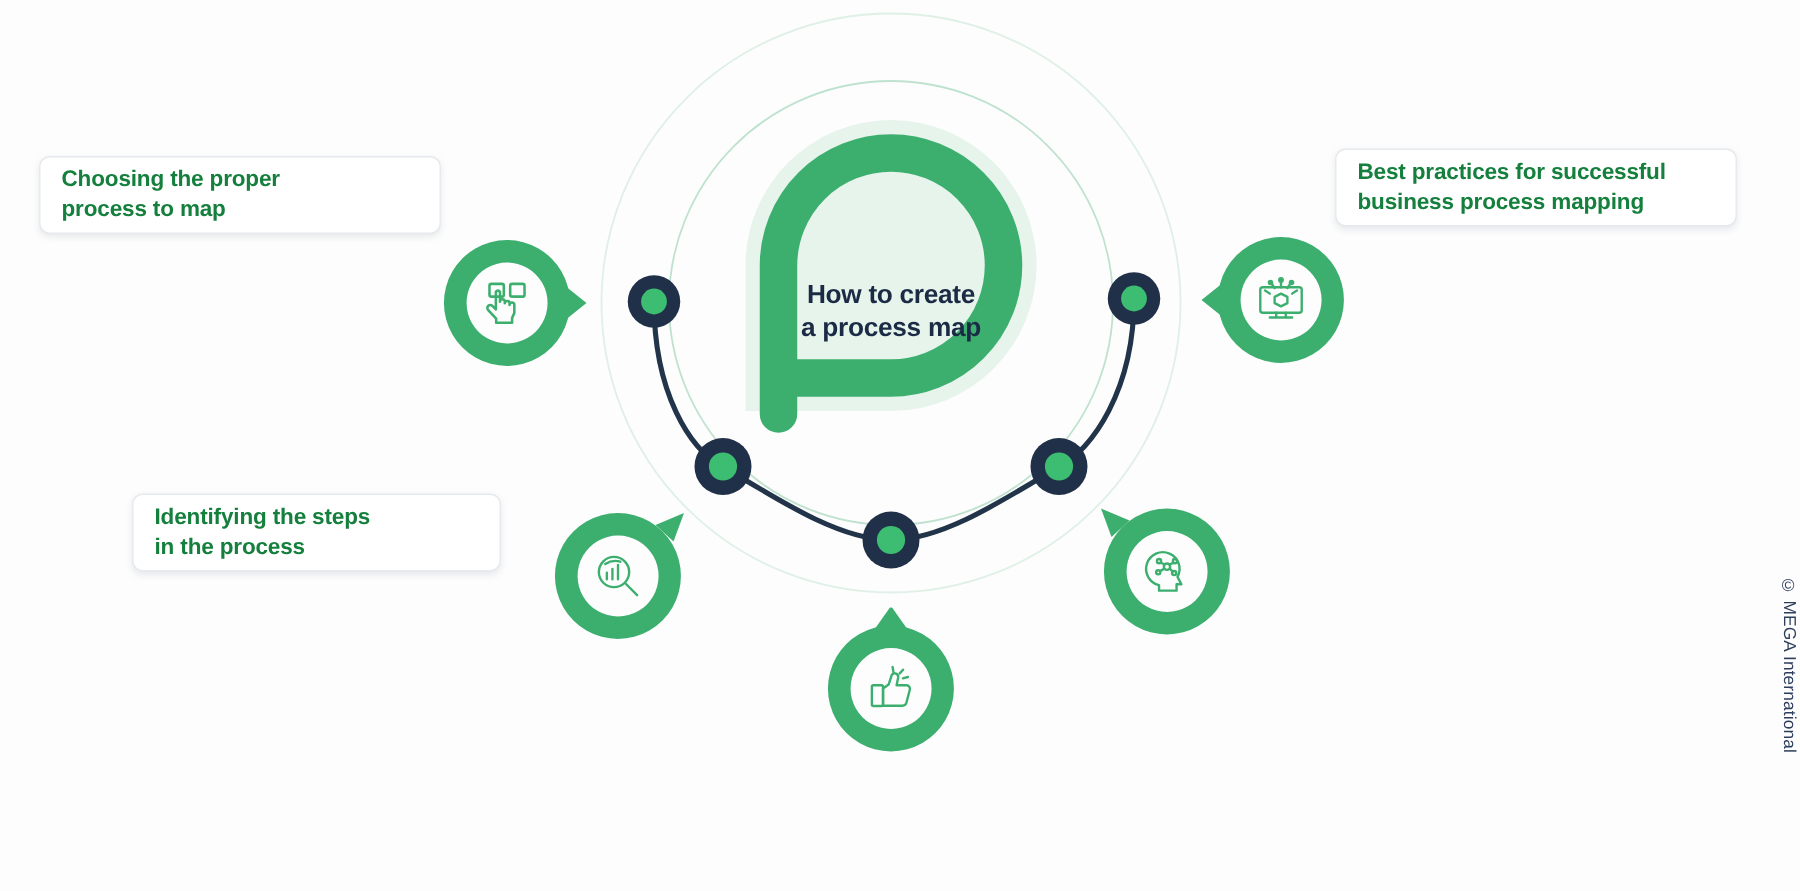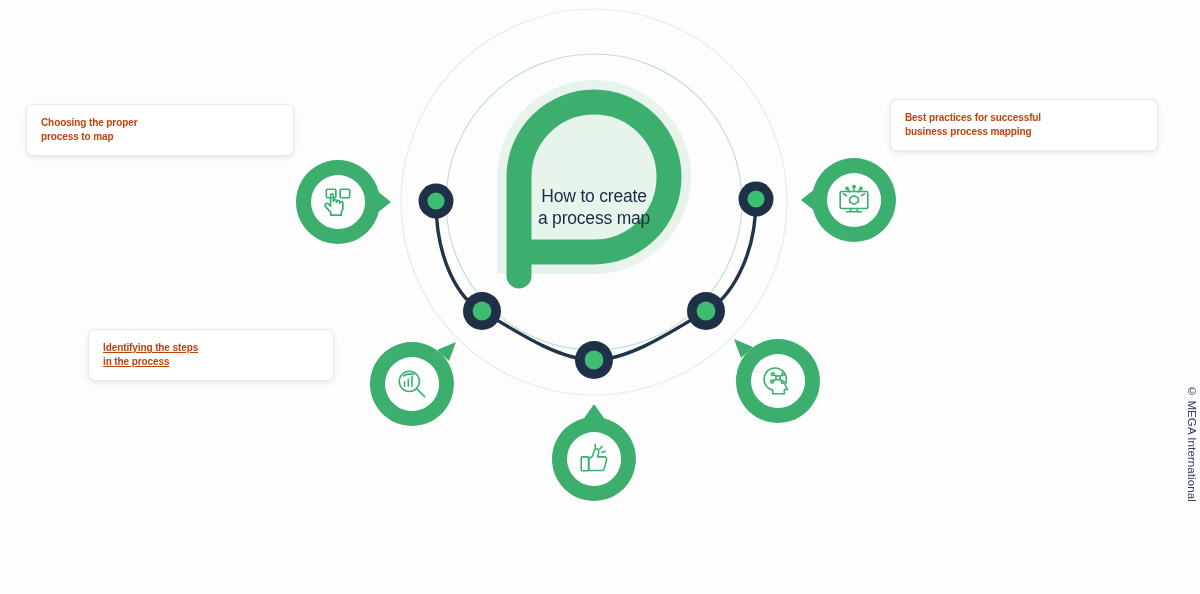--- a/index.html
+++ b/index.html
@@ -28,37 +28,37 @@
   }
 
   
   .center-title {
     position: absolute;
     left: 505px;
     top: 185px;
     width: 178px;
     text-align: center;
     font-size: 17.5px;
-    font-weight: normal;
+    font-weight: bold;
     line-height: 1.28;
     color: #1c2b45;
     letter-spacing: -0.2px;
     white-space: pre-line;
   }
 
   
   .label-box {
     position: absolute;
     box-sizing: border-box;
     background: #ffffff;
     border: 1px solid #e6e9ee;
     border-radius: 7px;
     box-shadow: 0 2px 5px rgba(30,45,70,0.10);
-    color: #c2410c;
-    font-size: 10px;
+    color: #15803d;
+    font-size: 15px;
     font-weight: bold;
     line-height: 1.32;
     letter-spacing: -0.1px;
     display: flex;
     align-items: center;
     padding: 8px 14px 9px 14px;
     white-space: pre-line;
   }
   .label-box.two-line { padding-top: 9px; padding-bottom: 10px; }
 
@@ -222,20 +222,20 @@
       <path d="M 17.5 5.5 L 17 2.5 M 21.5 6.5 L 23.6 4.2 M 23.5 9.6 L 26.6 8.8"></path>
     </svg>
   </div>
 
   <div class="label-box two-line" style="left:26px; top:104px; width:268px; height:52px;">Choosing the proper
 process to map</div>
 
   <div class="label-box two-line" style="left:890px; top:99px; width:268px; height:52px;">Best practices for successful
 business process mapping</div>
 
-  <div class="label-box two-line" style="left:88px; top:329px; width:246px; height:52px;text-decoration:underline;">Identifying the steps
+  <div class="label-box two-line" style="left:88px; top:329px; width:246px; height:52px;">Identifying the steps
 in the process</div>
 
 
 
   <div class="credit">© MEGA International</div>
 
 </div>
 
 </body></html>

